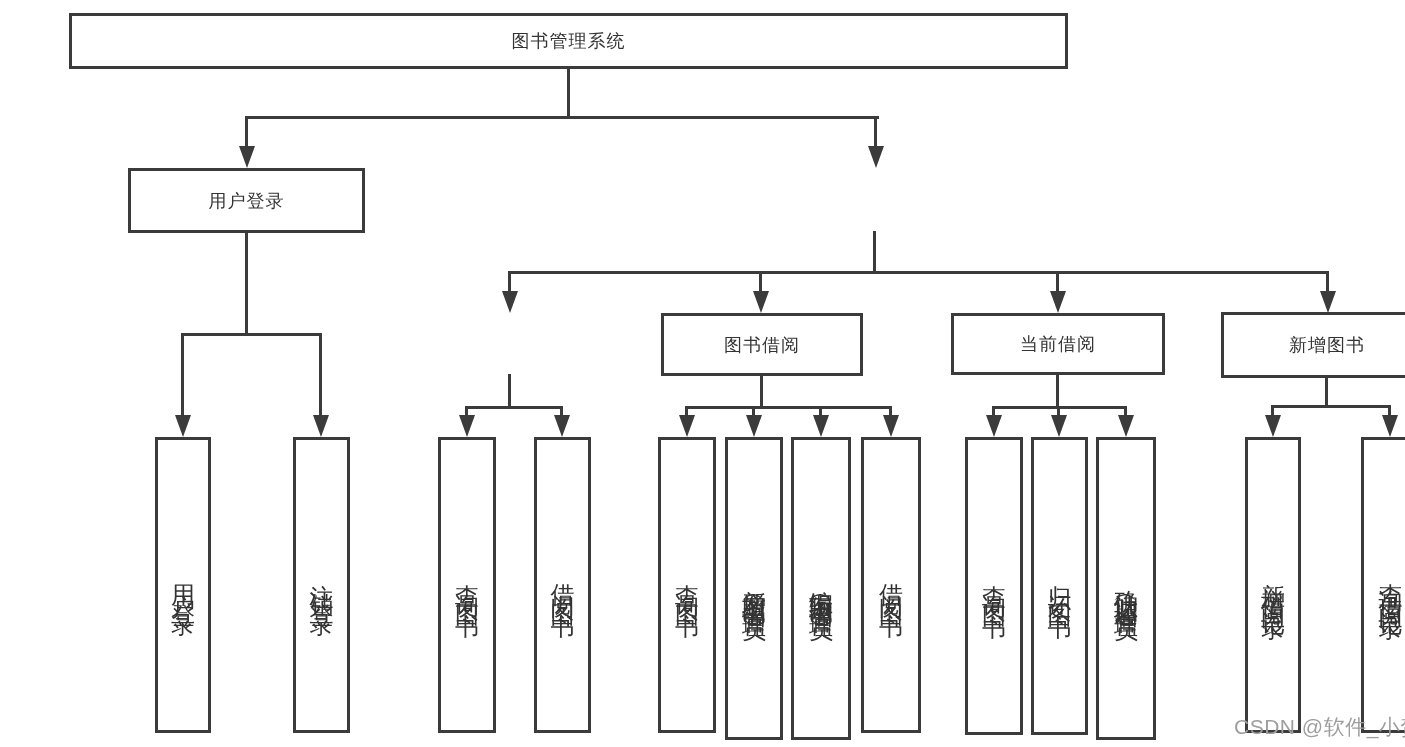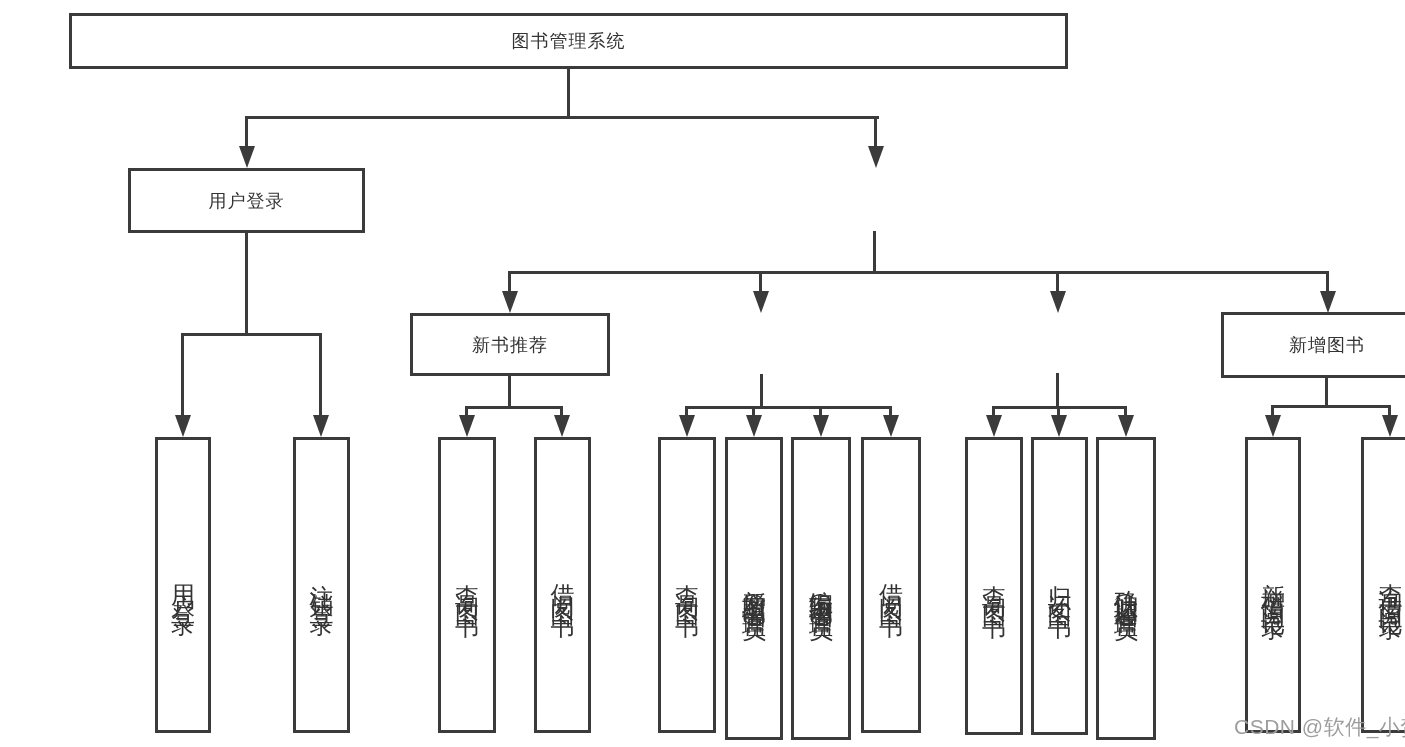--- a/index.html
+++ b/index.html
@@ -46,22 +46,25 @@
 <div class="canvas">
 
   <div class="box" style="left:21px;top:13px;width:999px;height:56px">
     <span>图书管理系统</span>
   </div>
 
   <div class="box" style="left:80px;top:168px;width:237px;height:65px">
     <span>用户登录</span>
   </div>
 
-  <div class="box" style="left:362px;top:313px;width:200px;height:63px">
-    <span>新书推荐</span>
+  <div class="box" style="left:613px;top:313px;width:202px;height:63px">
+    <span>图书借阅</span>
+  </div>
+  <div class="box" style="left:903px;top:313px;width:214px;height:62px">
+    <span>当前借阅</span>
   </div>
   <div class="box" style="left:1173px;top:312px;width:212px;height:66px">
     <span>新增图书</span>
   </div>
 
   <div class="vbox ls4" style="left:107px;top:437px;width:56px;height:296px">
     <span>用户登录</span>
   </div>
   <div class="vbox ls4" style="left:245px;top:437px;width:57px;height:296px">
     <span>注销登录</span>

